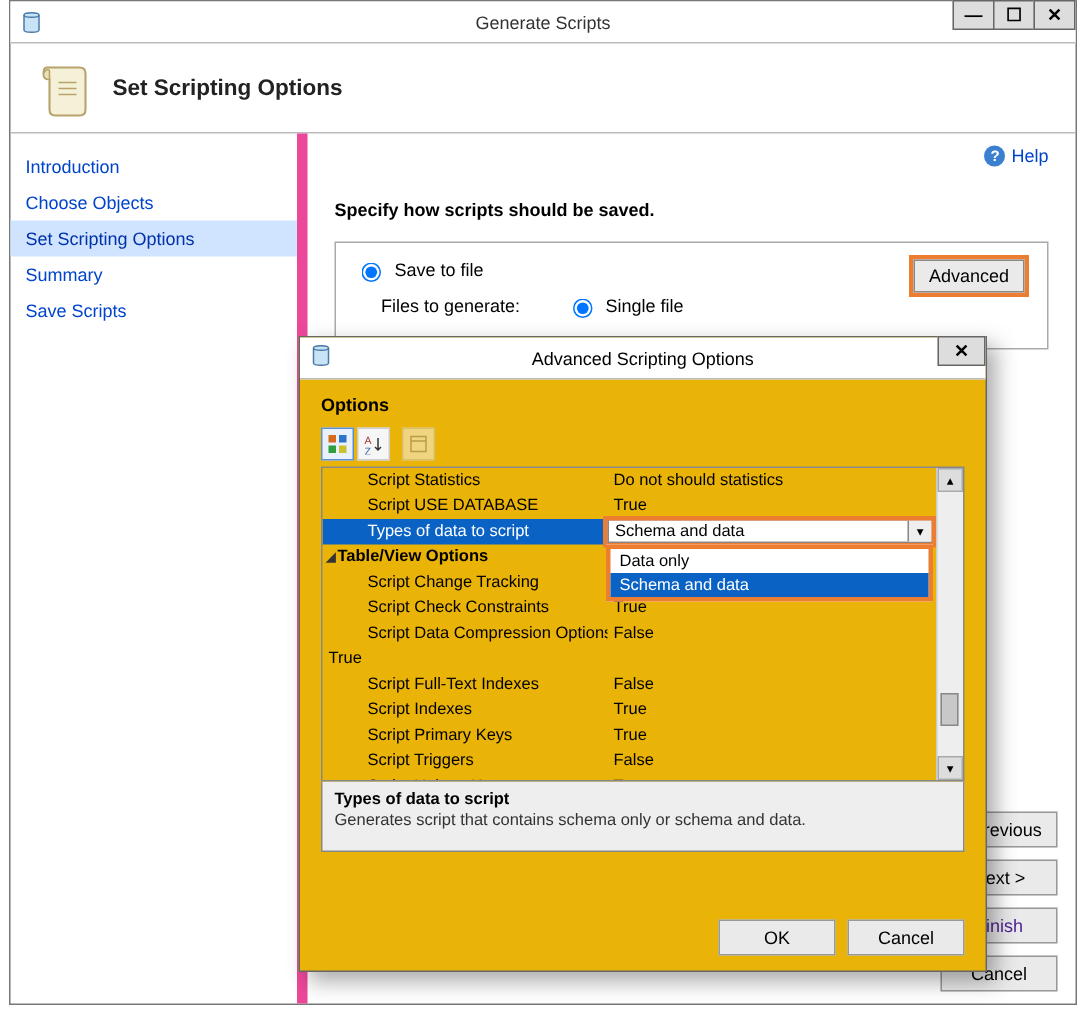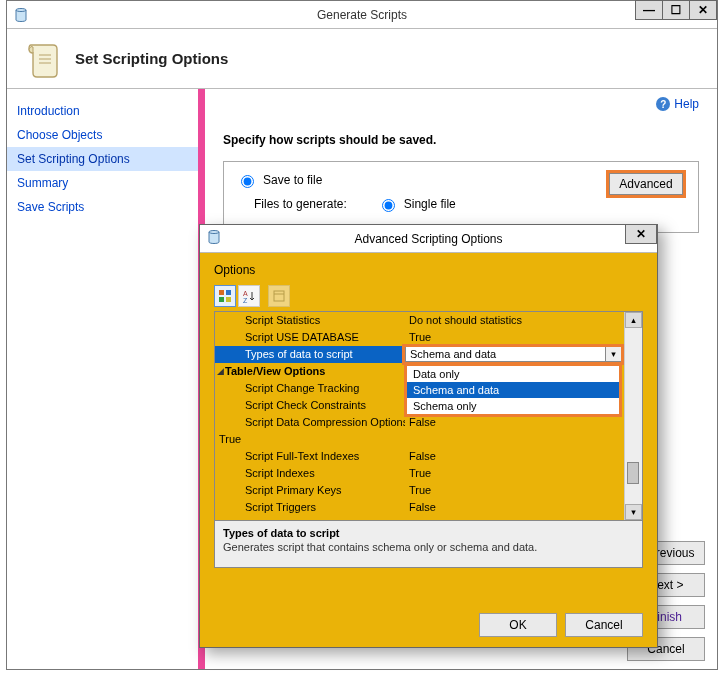--- a/index.html
+++ b/index.html
@@ -209,21 +209,21 @@
     justify-content: center;
     font-weight: bold;
     font-family: Arial;
   }
   .adv-body {
     padding: 10px 14px;
     height: calc(100% - 28px);
     position: relative;
   }
   .opt-heading {
-    font-weight: normal;
+    font-weight: bold;
     margin-bottom: 8px;
   }
   .toolbar {
     display: flex;
     gap: 2px;
     margin-bottom: 4px;
   }
   .tool-btn {
     width: 22px; height: 22px;
     border: 1px solid #ccc;
@@ -546,21 +546,20 @@
             <div class="gcell-label">Script Triggers</div>
             <div class="gcell-val">False</div>
           </div>
           <div class="grow">
             <div class="gcell-label">Script Unique Keys</div>
             <div class="gcell-val">True</div>
           </div>
           <div class="dropdown" style="top: 51px; left: 189px; width: 218px;">
             <div class="dd-item">Data only</div>
             <div class="dd-item sel">Schema and data</div>
-            <div class="dd-item">Schema only</div>
           </div>
           <div class="highlight-selected-row" style="left: 187px; top: 32px; width: 222px; height: 21px;"></div>
         </div>
       <div class="grid-scroll">
         <div class="scroll-arrow up">▴</div>
         <div class="scroll-thumb"></div>
         <div class="scroll-arrow down">▾</div>
       </div>
     </div>
 

